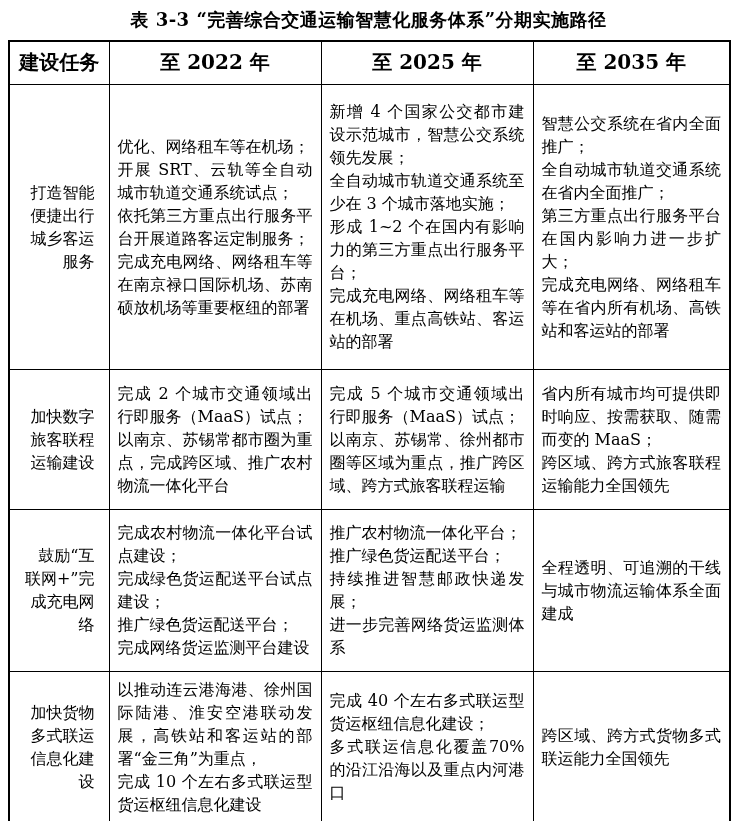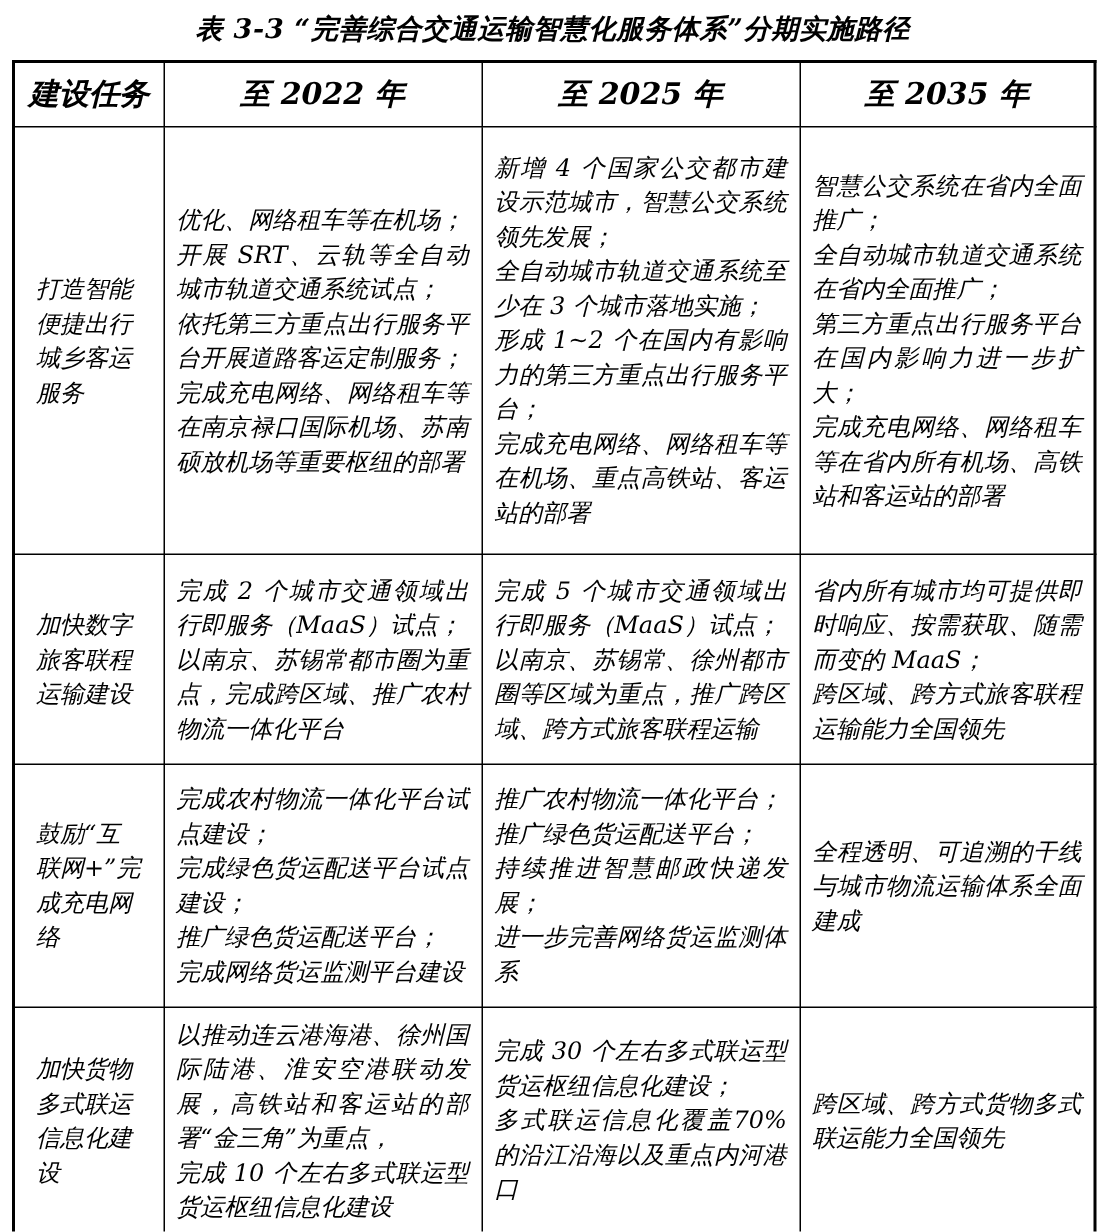--- a/index.html
+++ b/index.html
@@ -8,21 +8,20 @@
     width: 737px;
     height: 821px;
     font-family: "DejaVu Serif", "Liberation Serif", serif;
     color: #000000;
     overflow: hidden;
   }
   .page {
     width: 737px;
     height: 588px;
     padding: 8px 8px 0 8px;
-    font-style: italic;
   }
   .caption {
     text-align: center;
     font-weight: bold;
     font-size: 18px;
     line-height: 24px;
     margin-bottom: 8px;
     letter-spacing: 0.5px;
   }
   table.roadmap {
@@ -40,21 +39,21 @@
     font-weight: bold;
     text-align: center;
     vertical-align: middle;
   }
   .roadmap td {
     font-size: 16px;
     line-height: 23px;
     vertical-align: middle;
   }
   td.task {
-    text-align: left;
+    text-align: right;
     padding: 20px 14px;
     line-break: anywhere;
     word-break: break-all;
   }
   td.content {
     padding: 6px 8px;
   }
   .cell-item {
     text-align: justify;
     text-justify: inter-character;
@@ -142,21 +141,21 @@
             <div class="cell-item">全程透明、可追溯的干线与城市物流运输体系全面建成</div>
           </td>
       </tr>
       <tr class="r3">
         <td class="task">加快货物多式联运信息化建设</td>
         <td class="content">
             <div class="cell-item">以推动连云港海港、徐州国际陆港、淮安空港联动发展，高铁站和客运站的部署“金三角”为重点，</div>
             <div class="cell-item">完成 10 个左右多式联运型货运枢纽信息化建设</div>
           </td>
         <td class="content">
-            <div class="cell-item">完成 30 个左右多式联运型货运枢纽信息化建设；</div>
+            <div class="cell-item">完成 40 个左右多式联运型货运枢纽信息化建设；</div>
             <div class="cell-item">多式联运信息化覆盖70%的沿江沿海以及重点内河港口</div>
           </td>
         <td class="content">
             <div class="cell-item">跨区域、跨方式货物多式联运能力全国领先</div>
           </td>
       </tr>
     </tbody>
   </table>
 
 </div>

